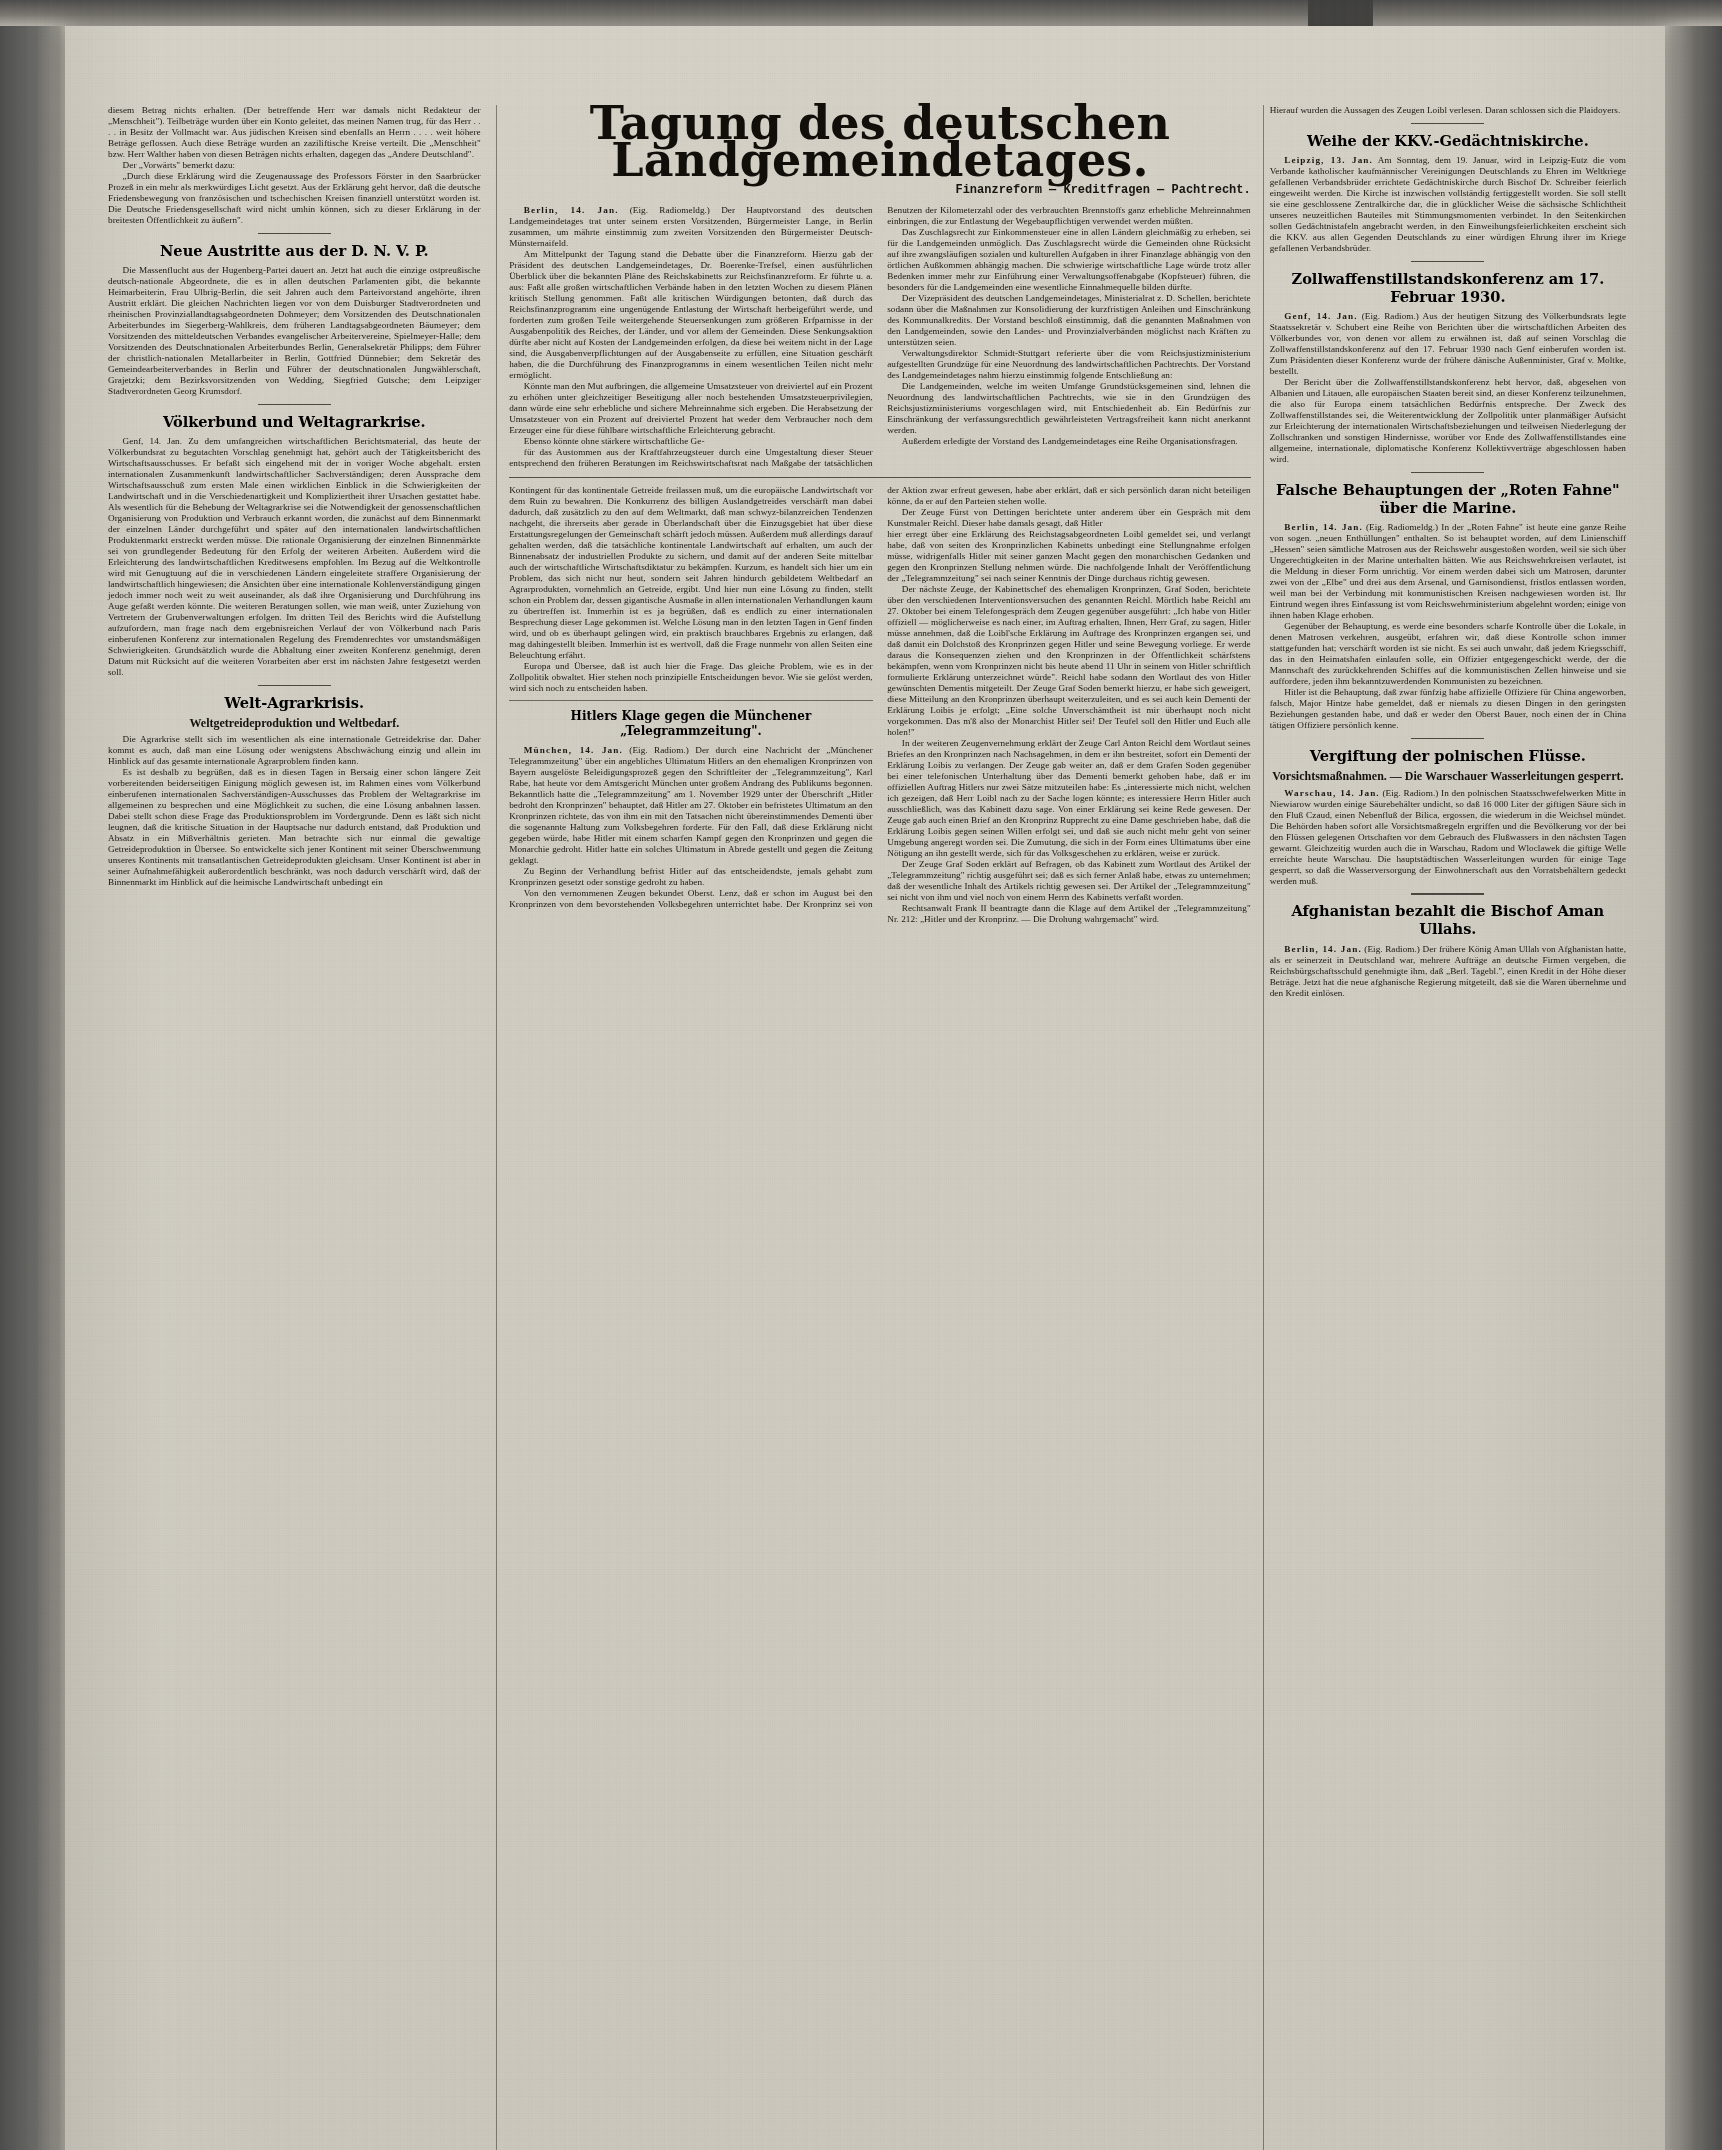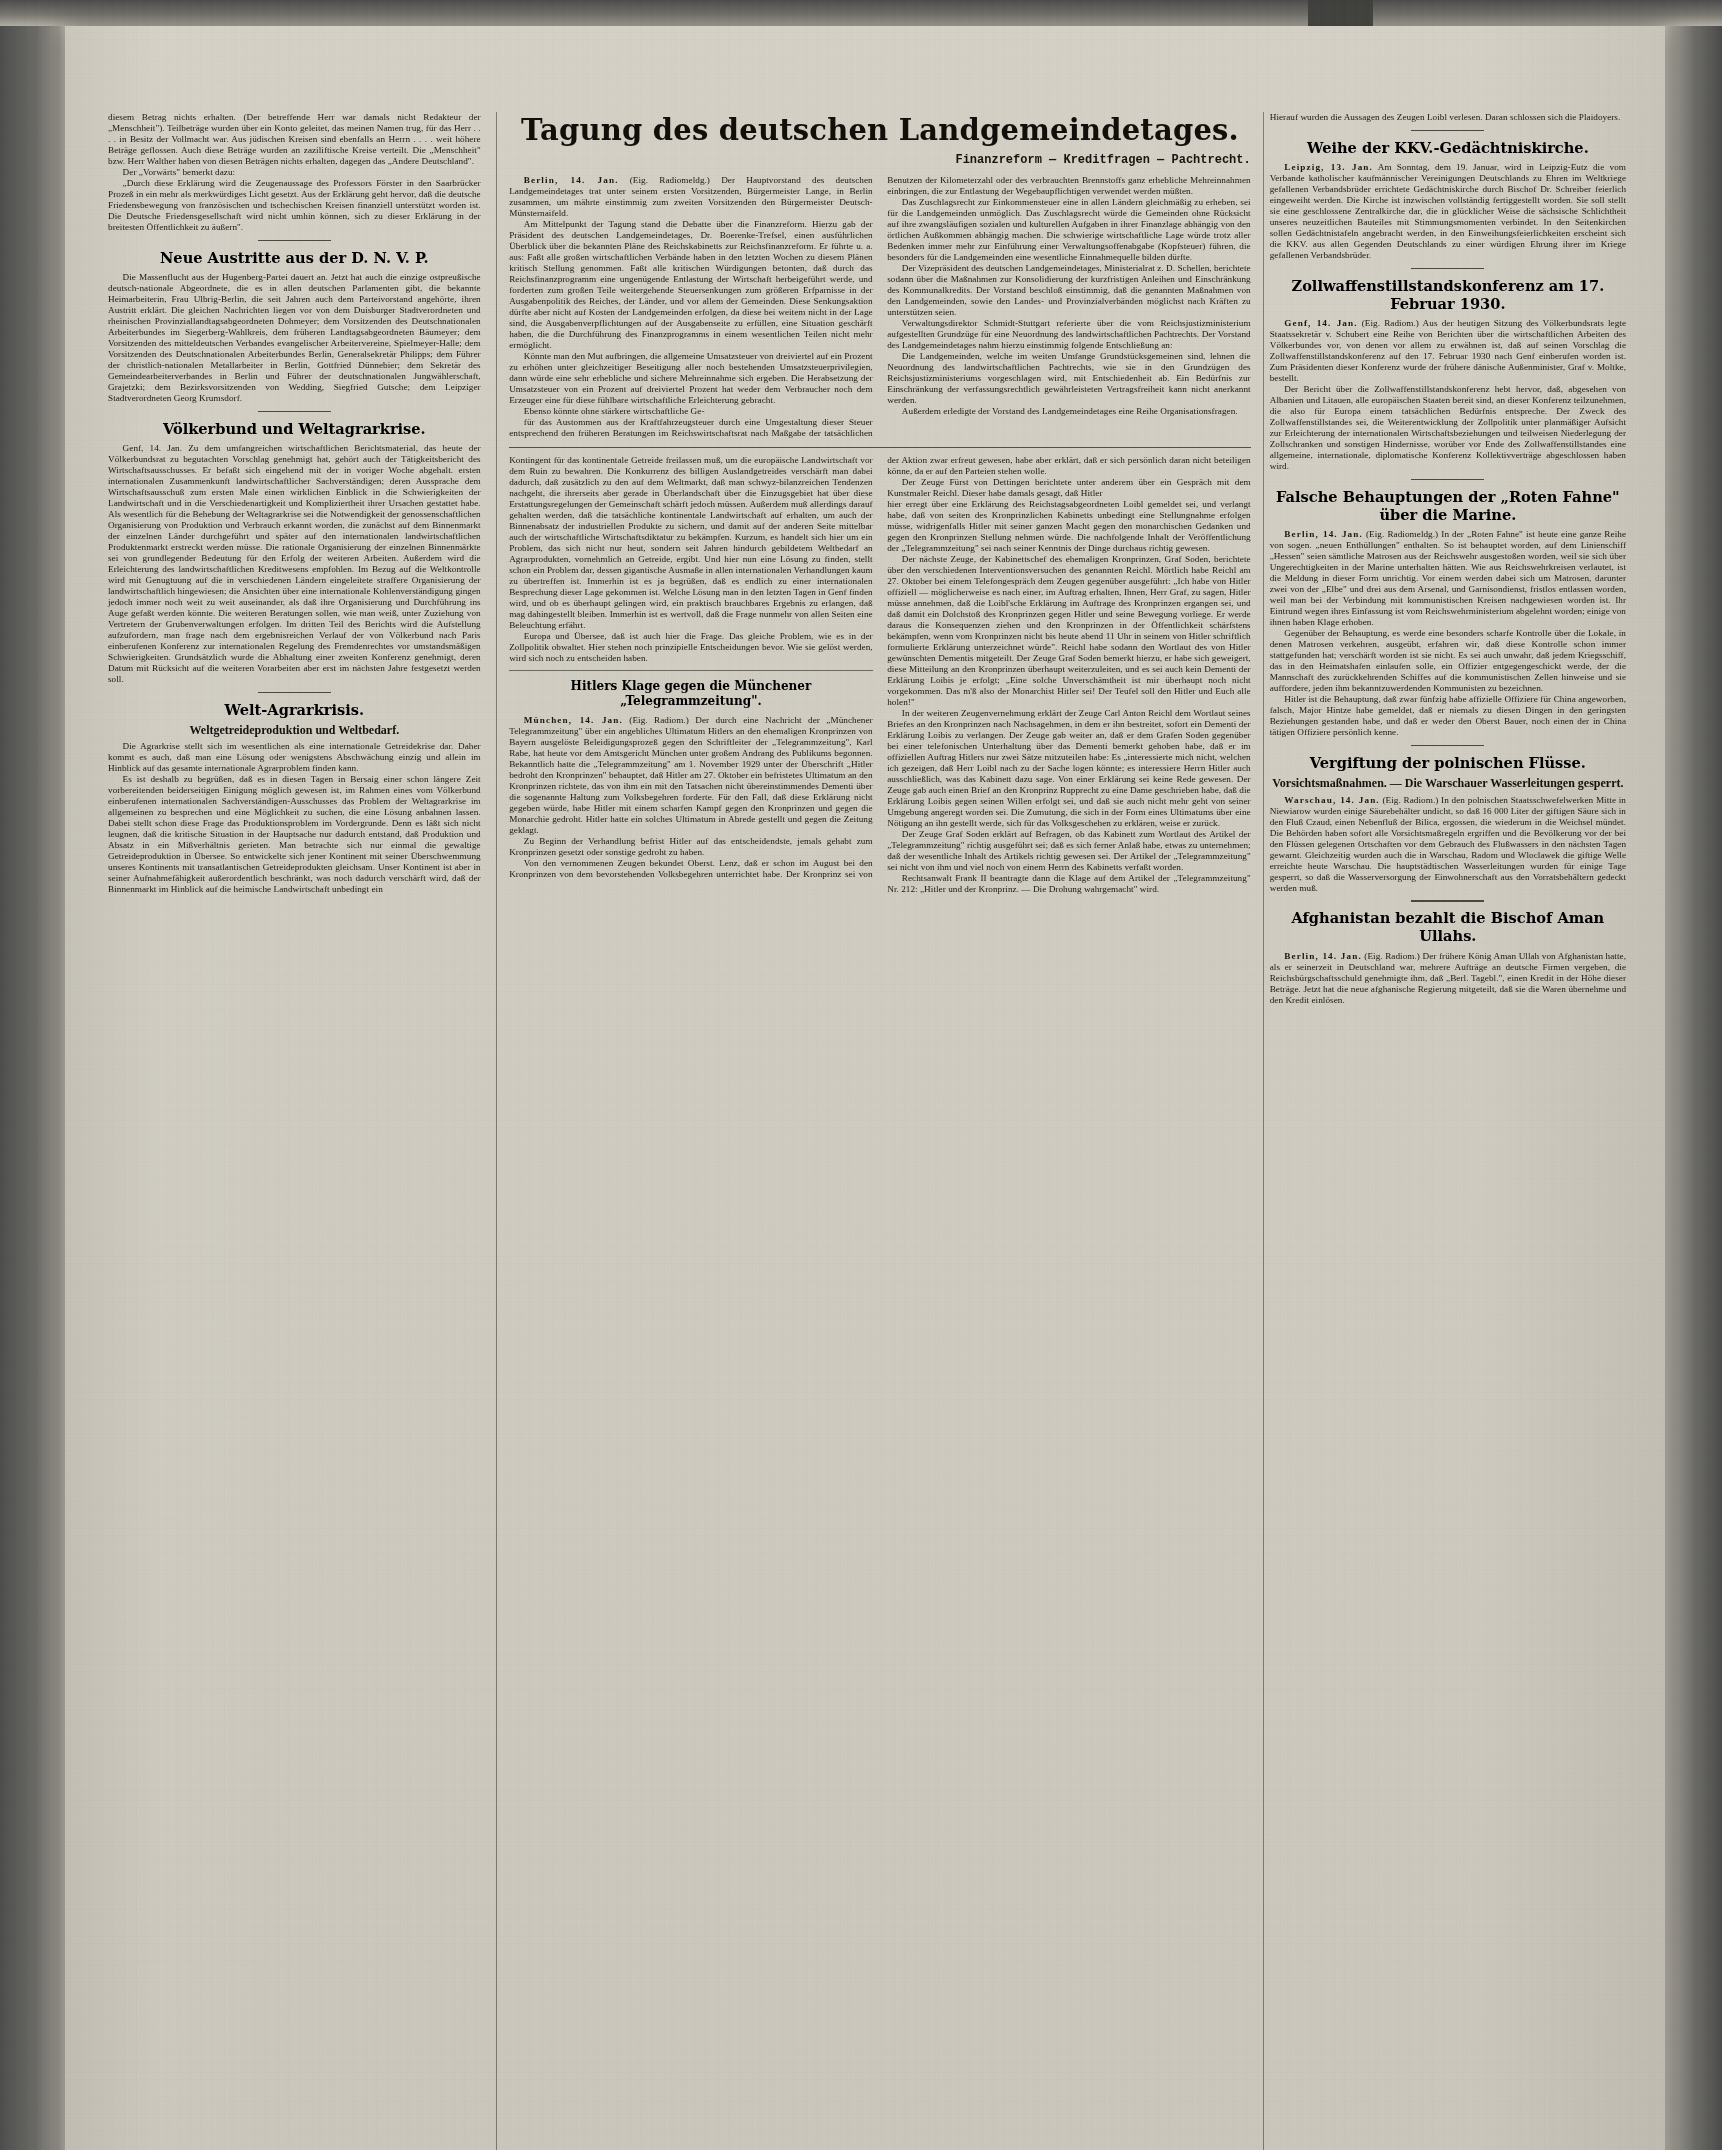--- a/index.html
+++ b/index.html
@@ -52,21 +52,21 @@
   .topblot {
     position: absolute;
     left: 1308px; top: 0px; width: 65px; height: 27.5px;
     background: #3e3e3c;
     opacity: 0.85;
   }
 
   .content {
     position: absolute;
     left: 108px;
-    top: 112px;
+    top: 105px;
     width: 1518px;
     color: #15120e;
     font-family: "Liberation Serif", serif;
   }
 
   .cols {
     display: flex;
     gap: 0px;
   }
   .col {
@@ -91,21 +91,21 @@
     text-align: justify;
     text-indent: 14.6px;
     letter-spacing: 0.04px;
     color: #1a1712;
   }
   p.body.noind { text-indent: 0; }
 
   h1.masthead {
     font-family: "DejaVu Serif", serif;
     font-weight: bold;
-    font-size: 29px;
+    font-size: 46px;
     line-height: 37px;
     text-align: center;
     margin: 0 0 2.6px 0;
     letter-spacing: 0.2px;
     color: #120f0b;
   }
   h2.subhead {
     font-family: Liberation Mono, monospace;
     font-weight: bold;
     font-size: 12px;

